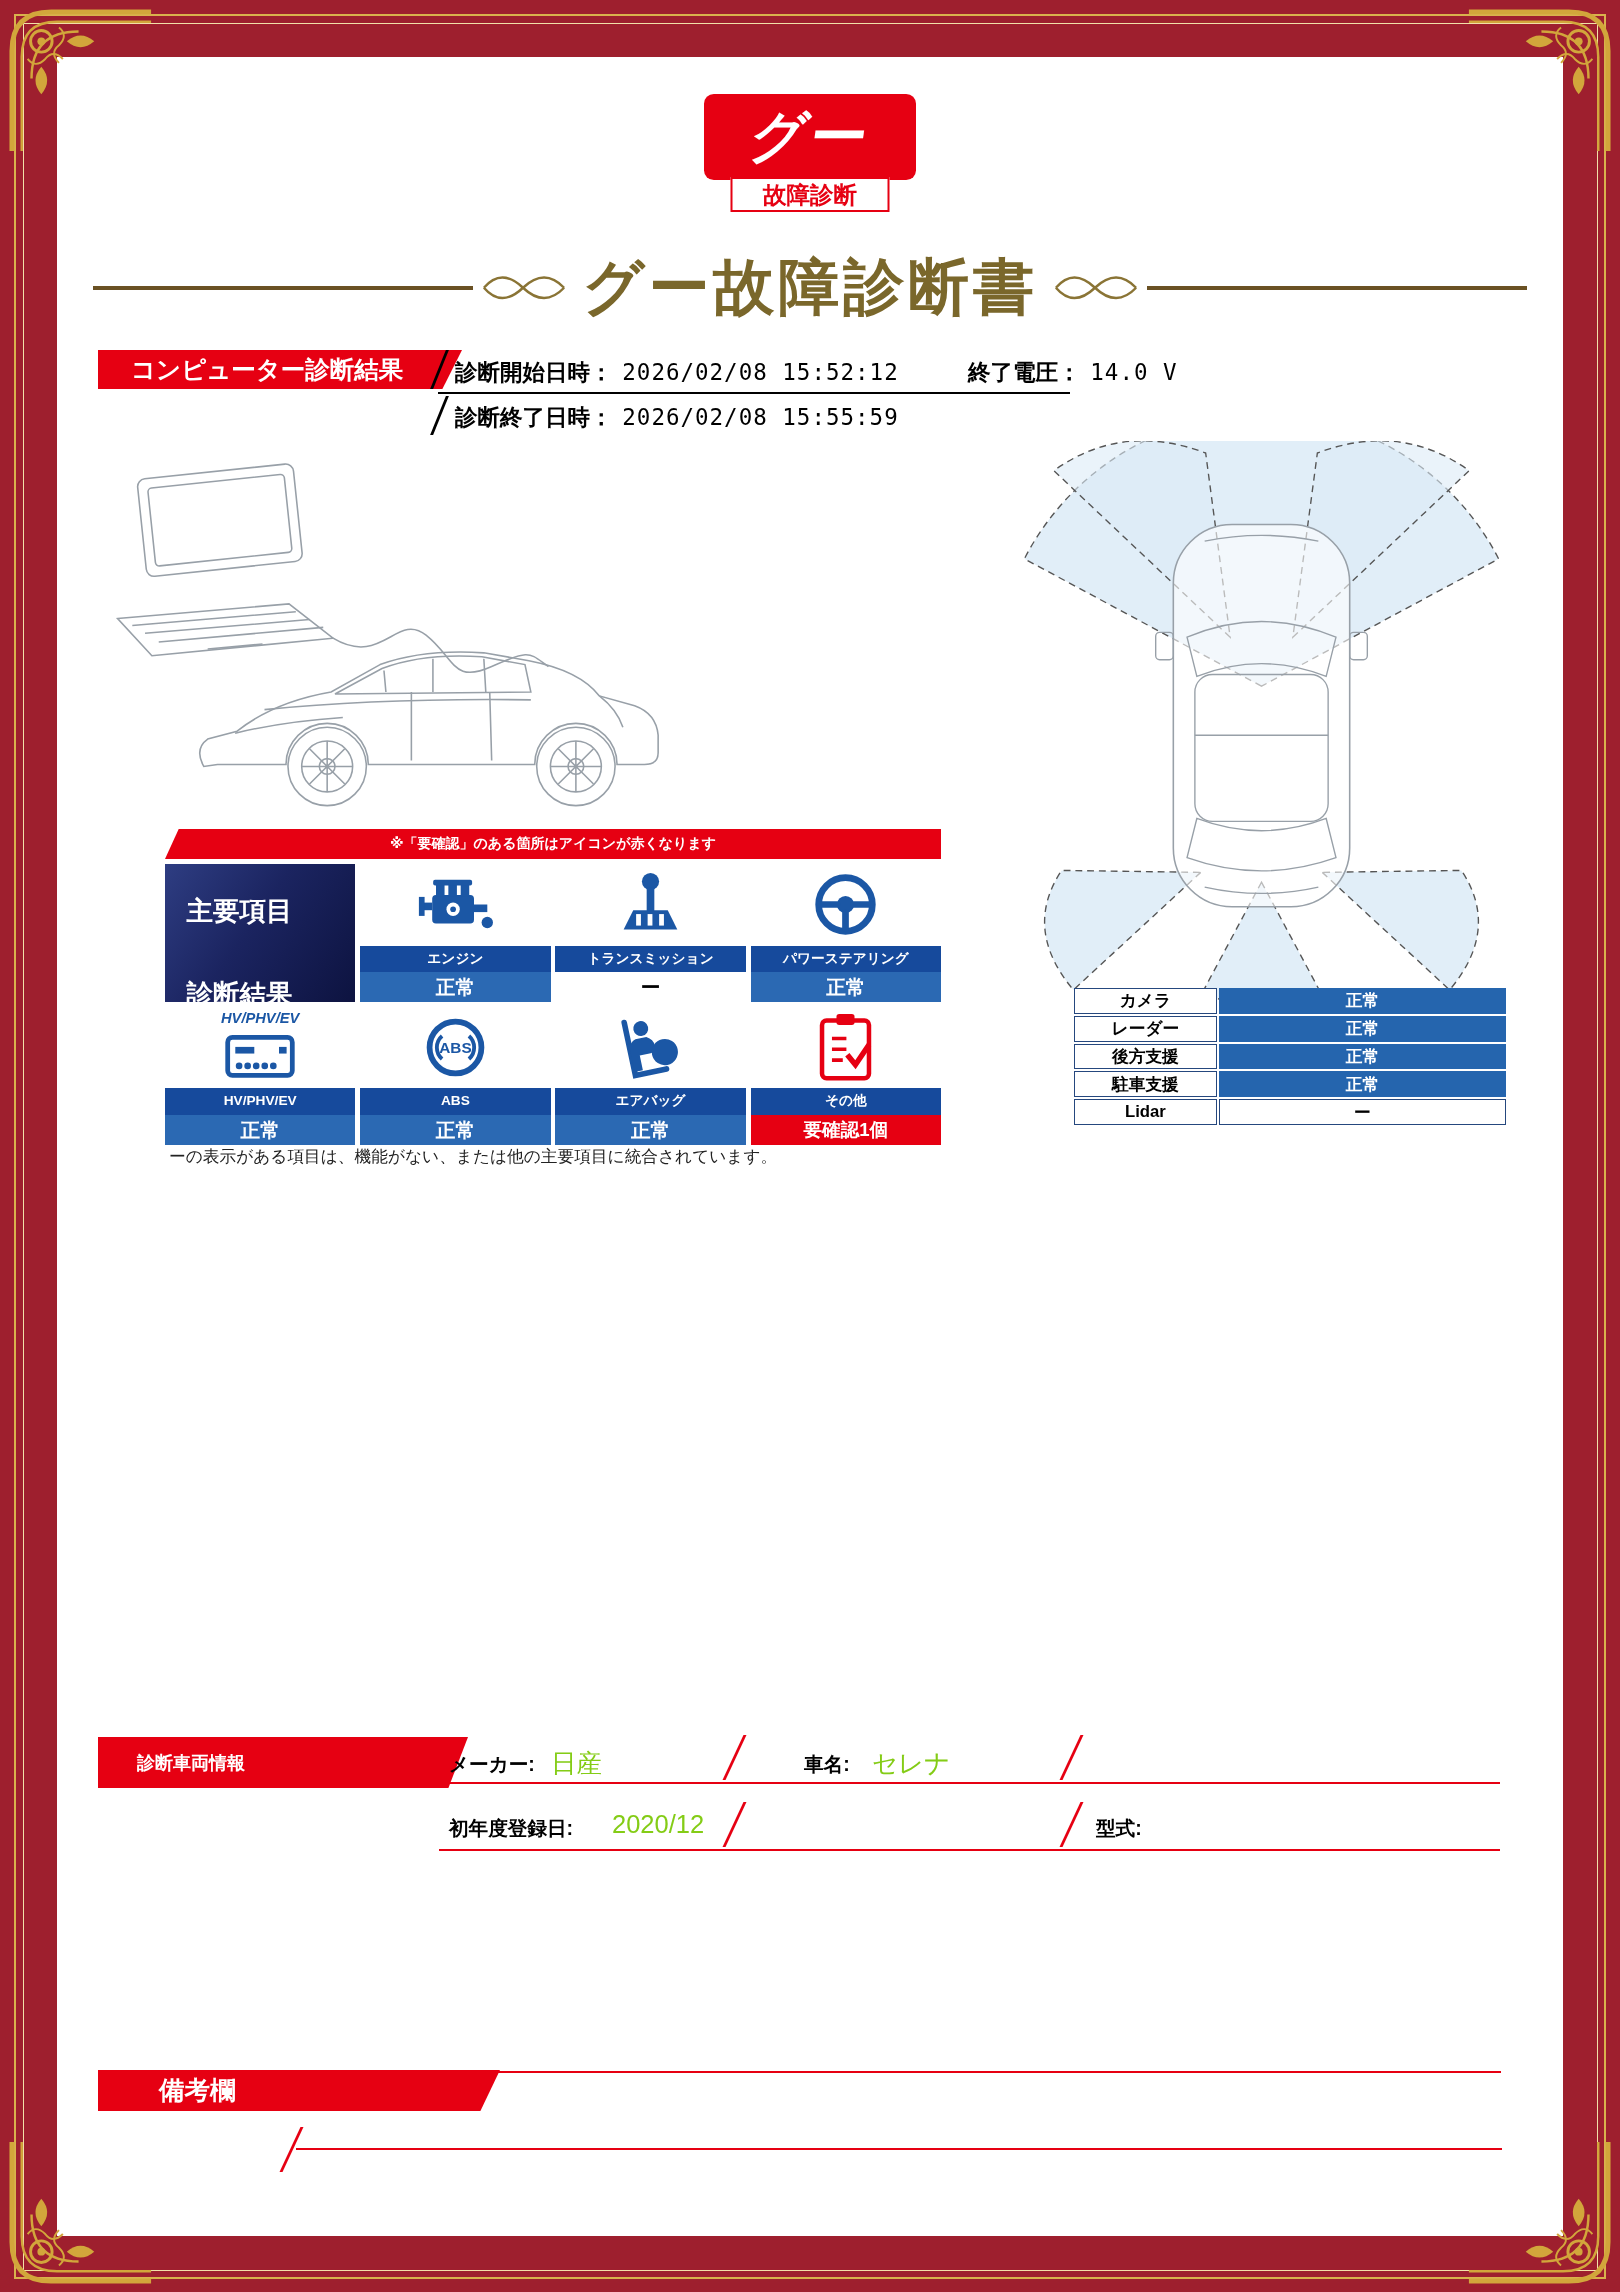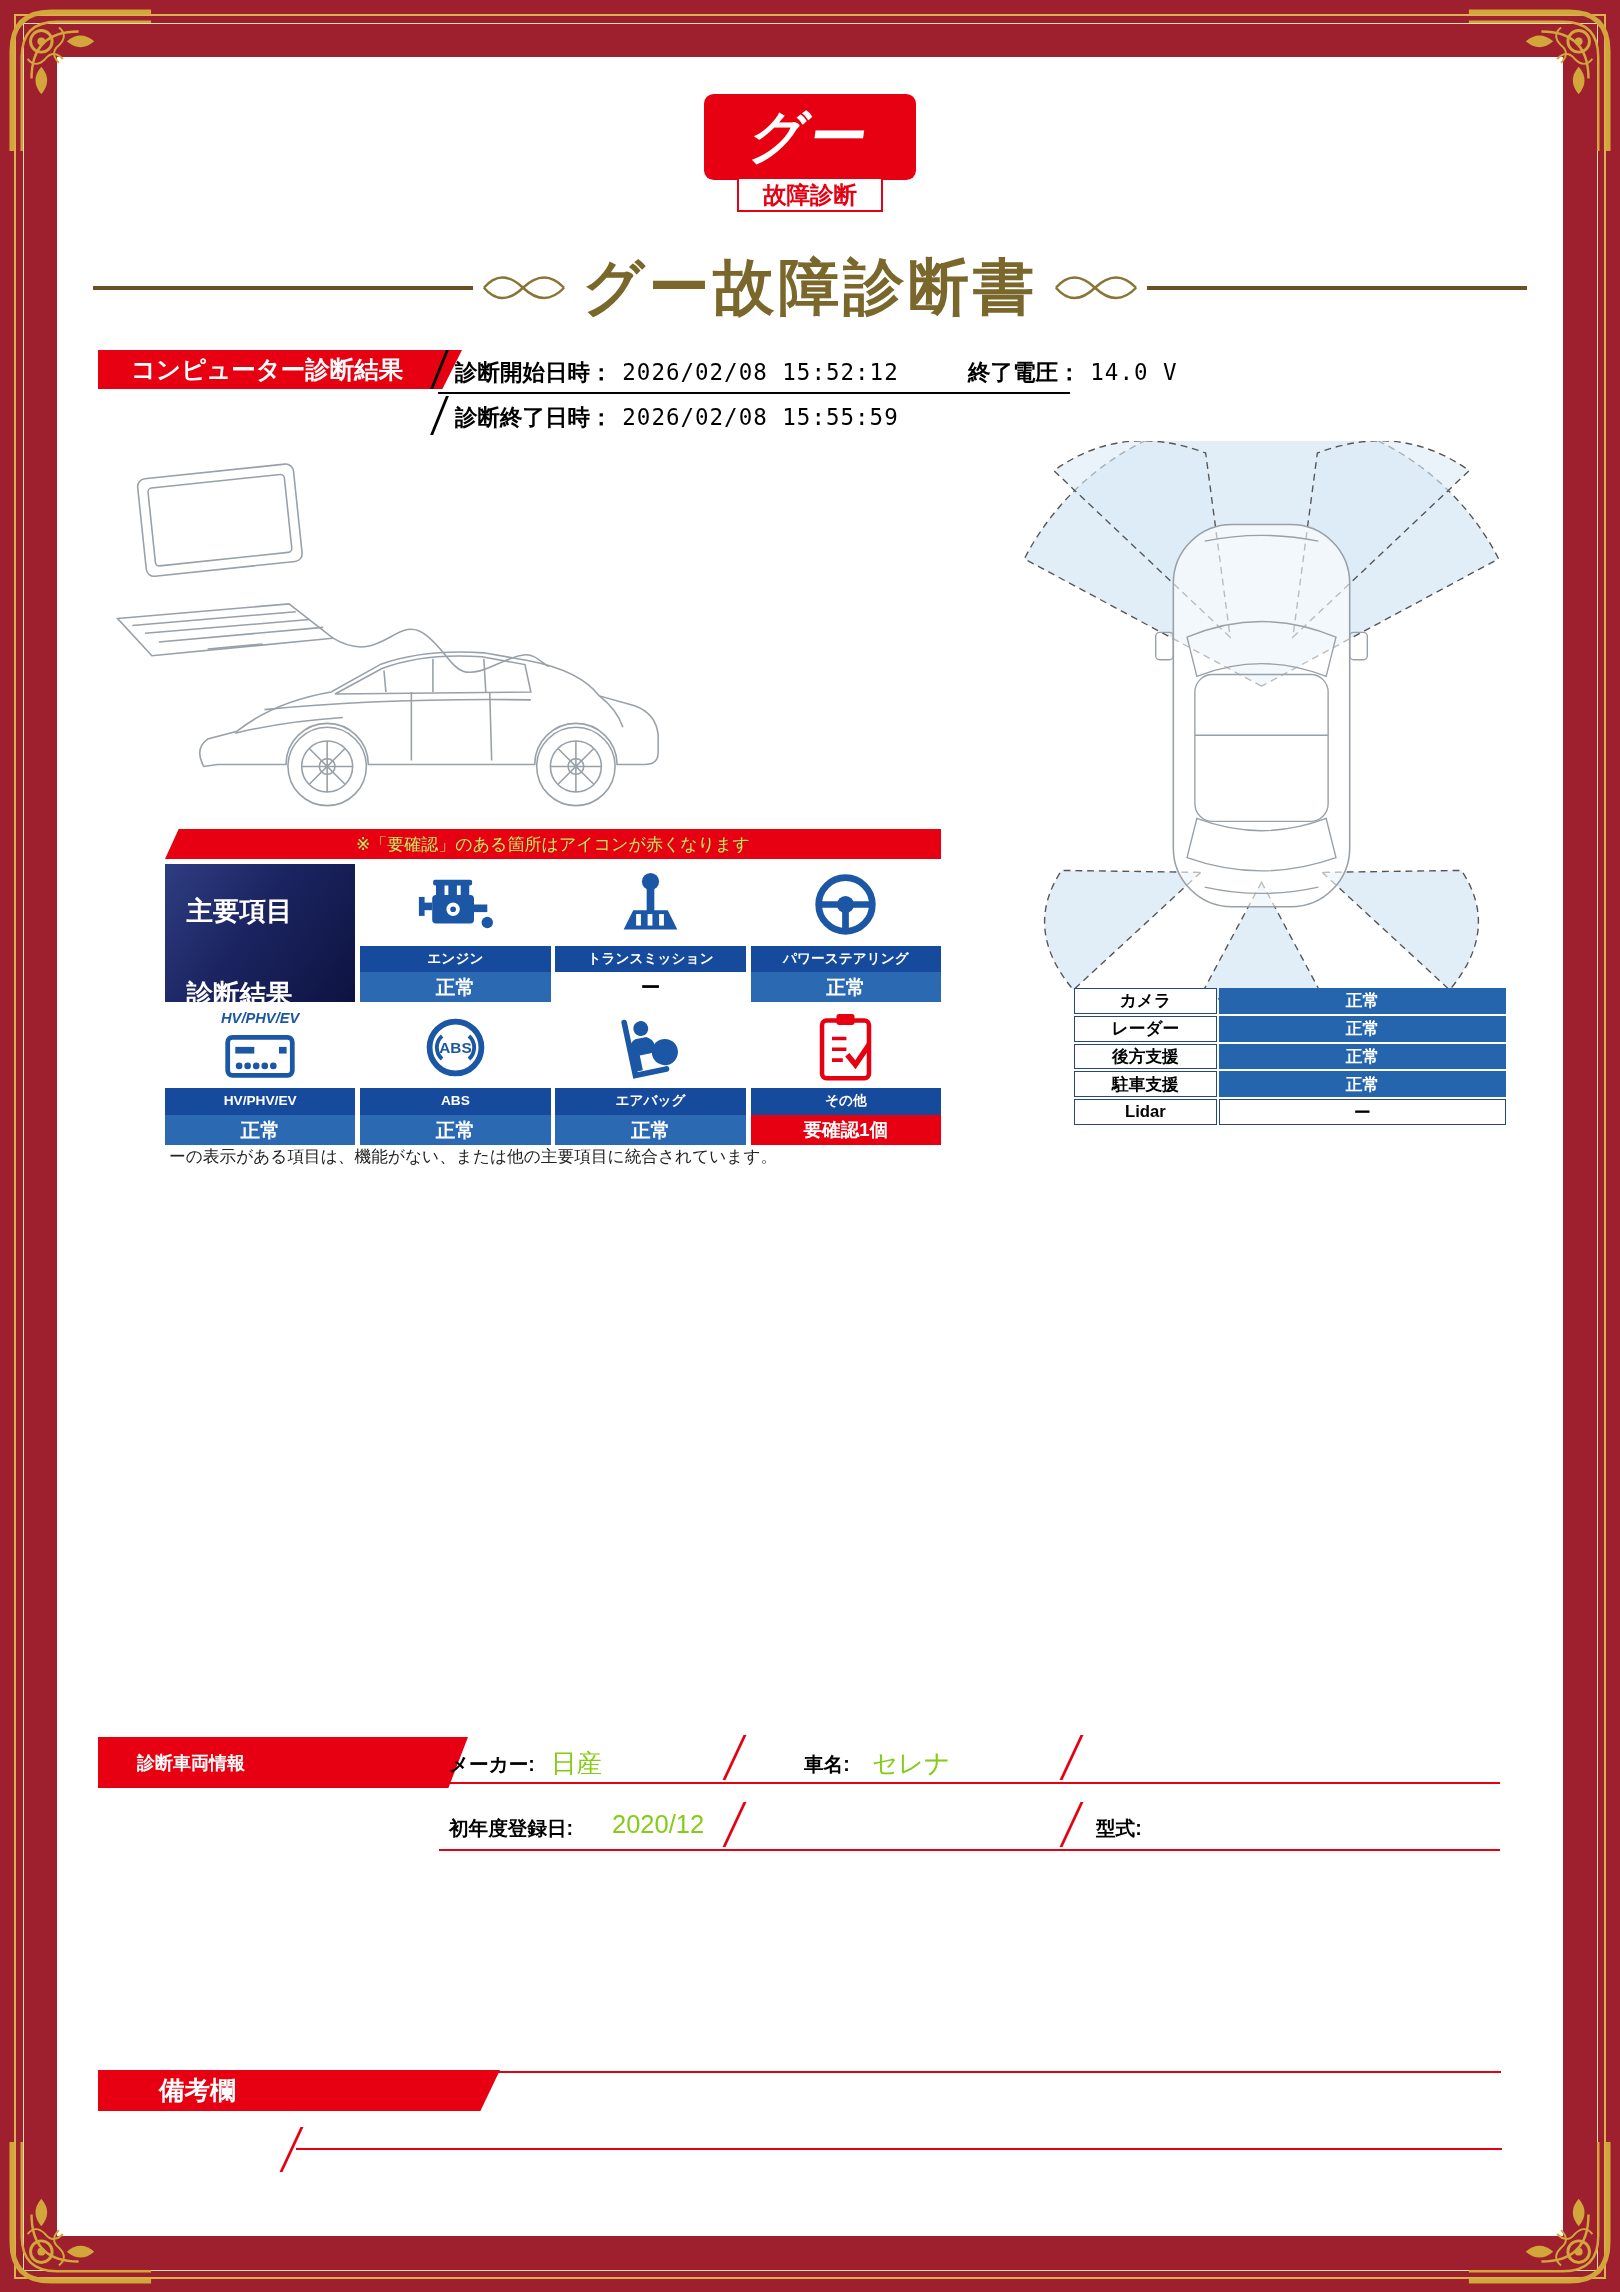--- a/index.html
+++ b/index.html
@@ -12,21 +12,21 @@
   .corner.tl{left:7.8px;top:7.8px;}
   .corner.tr{right:7.8px;top:7.8px;transform:scaleX(-1);}
   .corner.bl{left:7.8px;bottom:7.8px;transform:scaleY(-1);}
   .corner.br{right:7.8px;bottom:7.8px;transform:scale(-1,-1);}
 
   
   .logo-wrap{position:absolute;left:50%;top:94px;transform:translateX(-50%);width:212px;height:118px;z-index:3;}
   .logo-red{position:absolute;top:0;left:0;right:0;height:86px;background:#e60012;border-radius:9.8px;
             display:flex;align-items:center;justify-content:center;}
   .logo-red span{color:#fff;font-size:57px;font-weight:bold;transform:skewX(-8deg);letter-spacing:2px;}
-  .logo-sub{position:absolute;left:50%;transform:translateX(-50%);bottom:0;width:146px;height:35px;background:#fff;
+  .logo-sub{position:absolute;left:50%;transform:translateX(-50%);bottom:0;width:159px;height:35px;background:#fff;
             border:2.9px solid #e60012;color:#e60012;font-weight:bold;font-size:23.5px;line-height:33px;text-align:center;box-sizing:border-box;}
 
   
   .title-row{position:absolute;left:93px;right:93px;top:247px;display:flex;align-items:center;gap:7.8px;z-index:3;}
   .title-line{flex:1;height:4.9px;background:#6a5124;}
   .title-orn{flex:0 0 auto;}
   .title-text{font-size:61px;font-weight:900;color:#7a672b;letter-spacing:3.9px;white-space:nowrap;padding:0 5.9px;}
 
   
   .sec-banner{position:absolute;background:#e60012;color:#fff;font-weight:bold;display:flex;align-items:center;z-index:3;
@@ -41,22 +41,22 @@
   .dtext .lab{font-weight:bold;}
   .dtext .val{font-family:"DejaVu Sans Mono","Liberation Mono",monospace;margin-left:9.8px;letter-spacing:1px;}
   #diag-divider{position:absolute;left:438px;top:392px;width:632px;height:2px;background:#000;z-index:3;}
 
   
   .illu{position:absolute;z-index:2;}
   #illu-left{left:88px;top:457px;}
   #illu-right{left:995px;top:441px;}
 
   
-  .note-bar{position:absolute;left:165px;top:829px;width:776px;height:30px;background:#e60012;color:#bef264;
-            font-size:17px;font-weight:normal;display:flex;align-items:center;justify-content:center;z-index:3;
+  .note-bar{position:absolute;left:165px;top:829px;width:776px;height:30px;background:#e60012;color:#ffffff;
+            font-size:14px;font-weight:bold;display:flex;align-items:center;justify-content:center;z-index:3;
             clip-path:polygon(13.7px 0,100% 0,100% 100%,0 100%);}
 
   
   .grid{position:absolute;left:165px;top:864px;width:776px;display:grid;grid-template-columns:repeat(4,1fr);
         gap:4.9px;z-index:3;}
   .cell{height:138px;display:flex;flex-direction:column;background:#fff;box-sizing:border-box;}
   .cell-head{background:linear-gradient(125deg,#2e3d82 0%,#1b2460 45%,#0d1340 100%);color:#fff;font-size:26.5px;
              font-weight:bold;padding:27.4px 0 0 21.6px;line-height:1.55;}
   .icon-area{flex:1;display:flex;align-items:center;justify-content:center;position:relative;}
   .icon-cap{position:absolute;top:2.9px;left:0;right:0;text-align:center;color:#1b57a5;font-weight:bold;

